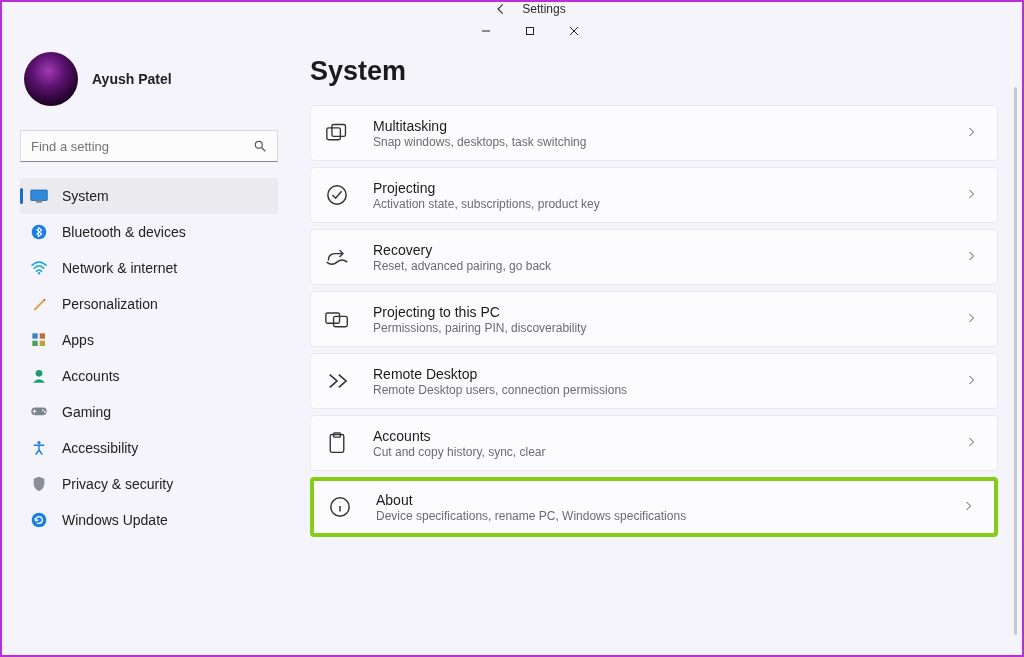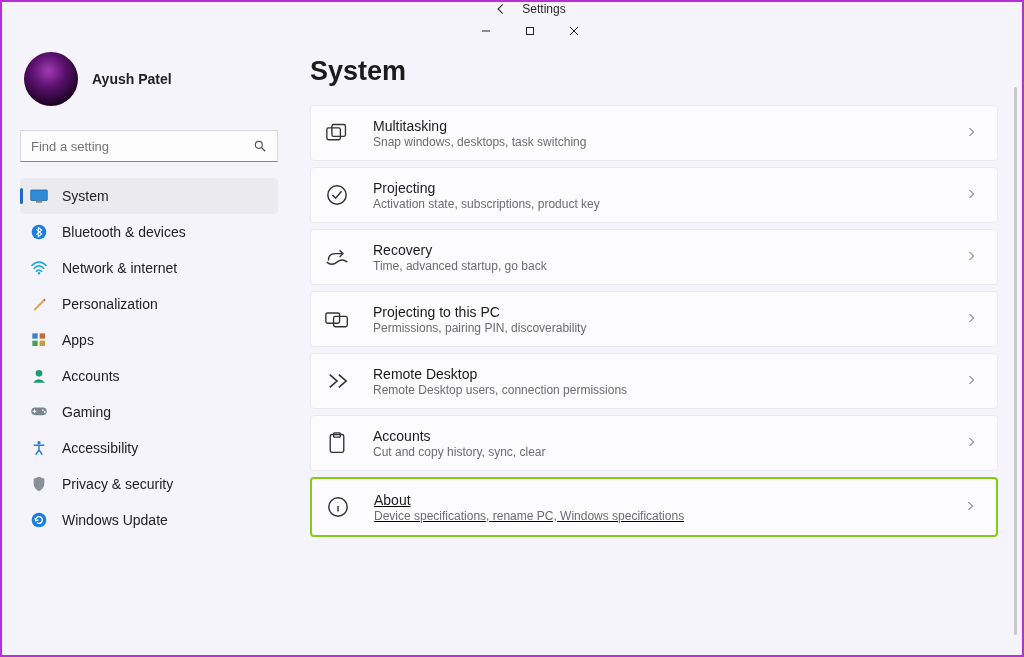--- a/index.html
+++ b/index.html
@@ -67,21 +67,21 @@
     background:#fcfcfe; border:1px solid #e9e9ef; border-radius:4px;
     min-height:56px; display:flex; align-items:center;
     padding: 8px 18px 8px 14px; gap:24px; cursor:pointer;
   }
   .card .c-icon { width:24px; height:24px; display:flex; align-items:center; justify-content:center; color:#333; flex-shrink:0;}
   .card .c-text { flex:1; }
   .card .c-title { font-size:14px; color:#1b1b1b; }
   .card .c-sub { font-size:12px; color:#6b6b72; margin-top:1px; }
   .card .chev { width:14px; height:14px; color:#555; flex-shrink:0;}
 
-  .card.highlight { border:2px solid #84cc16; min-height:60px;text-decoration:underline; }
+  .card.highlight { border:4px solid #84cc16; min-height:60px; }
 
   .scrollhint { position:absolute; right:5px; top:85px; bottom:20px; width:3px; background:#c8c8d0; border-radius:2px; }
 
   svg { display:block; }
 </style>
 </head>
 <body>
 
 <div class="frame">
 
@@ -270,21 +270,21 @@
           <div class="card">
             <span class="c-icon">
               <svg width="24" height="20" viewBox="0 0 28 22" fill="none" stroke="#333" stroke-width="1.6">
                 <path d="M4 15 Q4 7 12 7 L20 7"></path>
                 <path d="M17 3 L21 7 L17 11"></path>
                 <path d="M2 17 Q8 22 14 17 Q20 12 26 17"></path>
               </svg>
             </span>
             <div class="c-text">
               <div class="c-title">Recovery</div>
-              <div class="c-sub">Time, advanced startup, go back</div>
+              <div class="c-sub">Reset, advanced pairing, go back</div>
             </div>
             <span class="chev">
               <svg width="12" height="12" viewBox="0 0 24 24" fill="none" stroke="#555" stroke-width="2">
                 <path d="M9 4 L17 12 L9 20"></path>
               </svg>
             </span>
           </div>
           <div class="card">
             <span class="c-icon">
               <svg width="24" height="20" viewBox="0 0 28 22" fill="none" stroke="#333" stroke-width="1.6">

